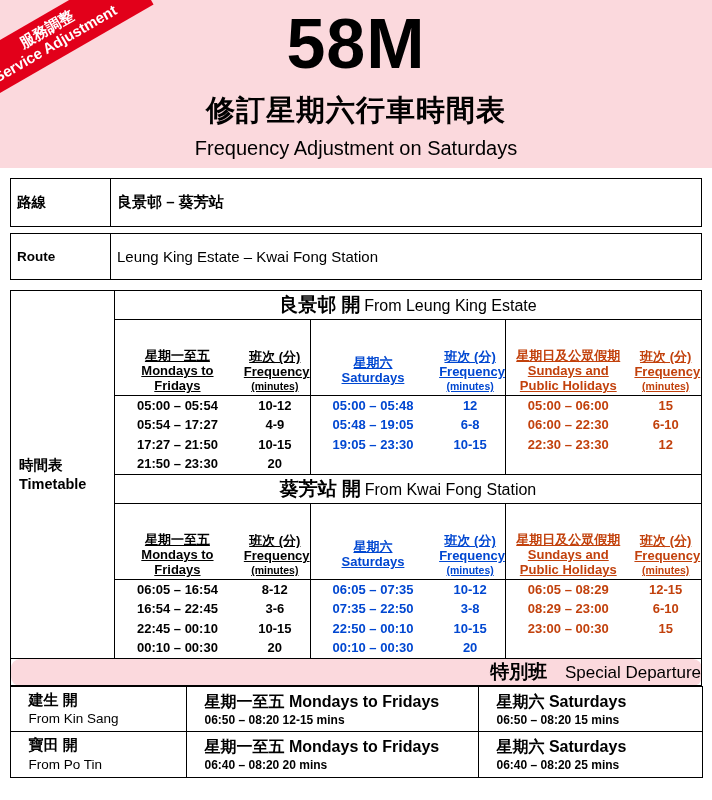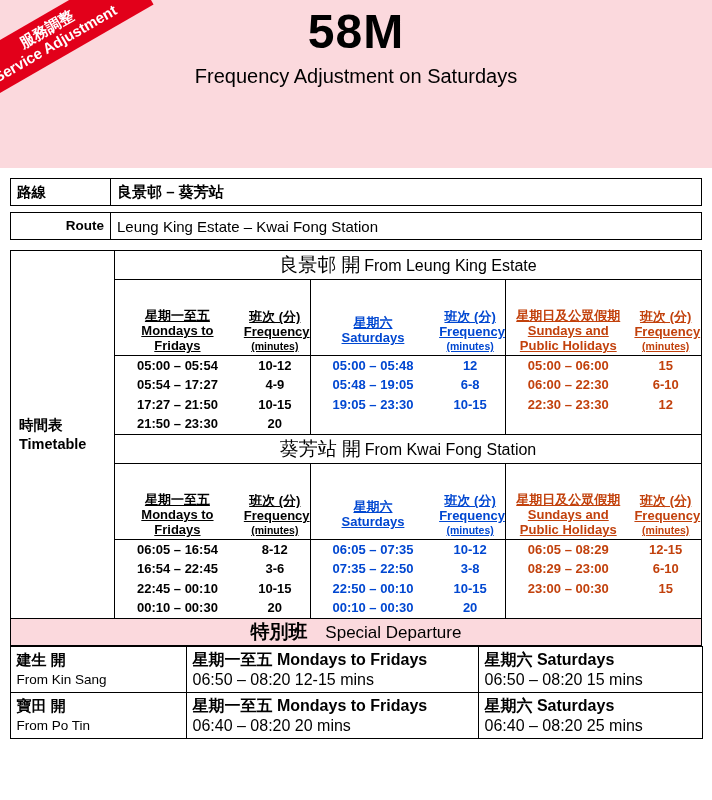--- a/index.html
+++ b/index.html
@@ -18,21 +18,21 @@
 
   
   .header {
     background: #fbd9dd;
     height: 168px;
     position: relative;
     text-align: center;
     padding-top: 2px;
   }
   .route-number {
-    font-size: 48px;
+    font-size: 70px;
     font-weight: bold;
     letter-spacing: 1px;
     line-height: 1.15;
     color: #000;
     margin-top: 2px;
   }
   .header-title-zh {
     font-size: 29px;
     font-weight: bold;
     letter-spacing: 1px;
@@ -65,32 +65,32 @@
 
   
   .tbl {
     border-collapse: collapse;
     width: 692px;
     margin: 0 auto;
     table-layout: fixed;
   }
   .tbl td, .tbl th {
     border: 1px solid #000;
-    padding: 3px 6px;
+    padding: 14px 6px;
     font-size: 14px;
     vertical-align: middle;
   }
 
   .gap { height: 10px; }
   .gap-sm { height: 6px; }
 
   
   .info td { height: 27px; }
   .info .label { width: 100px; font-weight: bold; font-size: 14.5px; }
-  .info .label-en { width: 100px; font-weight: bold; font-size: 13.5px; line-height: 1.12; text-align: right; }
+  .info .label-en { width: 100px; font-weight: bold; font-size: 13.5px; line-height: 1.12; }
   .info .value { font-size: 15px; font-weight: bold; }
   .info .value-en { font-size: 15px; font-weight: normal; }
 
   
   .timetable { border-collapse: collapse; width: 692px; margin: 0 auto; table-layout: fixed; }
   .timetable td { border: 1px solid #000; padding: 0; vertical-align: middle; }
 
   .side-label {
     width: 104px;
     text-align: left;
@@ -101,21 +101,21 @@
   }
 
   .inner { border-collapse: collapse; width: 100%; table-layout: fixed; }
   .inner td { border: 0; padding: 1px 4px; font-size: 13px; }
 
   .section-head {
     text-align: center;
     padding: 5px 0 6px 0;
     border-bottom: 1px solid #000 !important;
   }
-  .section-head .zh { font-size: 19px; font-weight: normal; }
+  .section-head .zh { font-size: 19px; font-weight: bold; }
   .section-head .en { font-size: 16px; }
 
   .colhead {
     text-align: center;
     font-weight: bold;
     font-size: 12px;
     line-height: 1.15;
     padding: 3px 2px 4px 2px;
     border-bottom: 1px solid #000 !important;
   }
@@ -128,47 +128,49 @@
   .c-red   { color: #c2410c; }
 
   .celltime { font-weight: bold; font-size: 13px; text-align: center; padding: 1px 0; line-height: 1.35; }
   .cellfreq { font-weight: bold; font-size: 13px; text-align: center; padding: 1px 0; line-height: 1.35; margin-top: 12px; }
 
   .vline { border-right: 1px solid #000 !important; }
 
   
   .special-head {
     background: #fbd9dd;
-    text-align: center;
+    text-align: right;
     padding: 6px 0 7px 0;
+    border-radius: 9px;
   }
   .special-head .zh { font-size: 19px; font-weight: bold; }
   .special-head .en { font-size: 17px; }
 
-  .sp-row td { font-size: 13.5px; padding: 3px 6px; }
+  .sp-row td { font-size: 13.5px; padding: 3px 18px; }
   .sp-origin { width: 176px; font-size: 14px; line-height: 1.35; }
   .sp-origin .zh { font-weight: bold; font-size: 15px; }
   .sp-origin .en { font-size: 13.5px; }
   .sp-cell .lbl { font-weight: bold; font-size: 16px; }
-  .sp-cell .times { font-weight: normal; font-size: 16px; }
+  .sp-cell .times { font-weight: bold; font-size: 12px; }
   .sp-note { text-align: center; font-size: 15px; padding: 5px 0 6px 0; }
 
   .nowrap { white-space: nowrap; }
 </style>
 </head>
 <body>
 
 <div class="page">
 
   <div class="header">
     <div class="ribbon">
       <div>服務調整</div>
       <div>Service Adjustment</div>
     </div>
     <div class="route-number">58M</div>
+    <div class="header-title-zh">修訂星期六行車時間表</div>
     <div class="header-title-en">Frequency Adjustment on Saturdays</div>
   </div>
 
   <div class="gap"></div>
 
   <table class="tbl info">
     <tbody>
         <tr>
       <td class="label">路線</td>
       <td class="value">良景邨 – 葵芳站</td>

